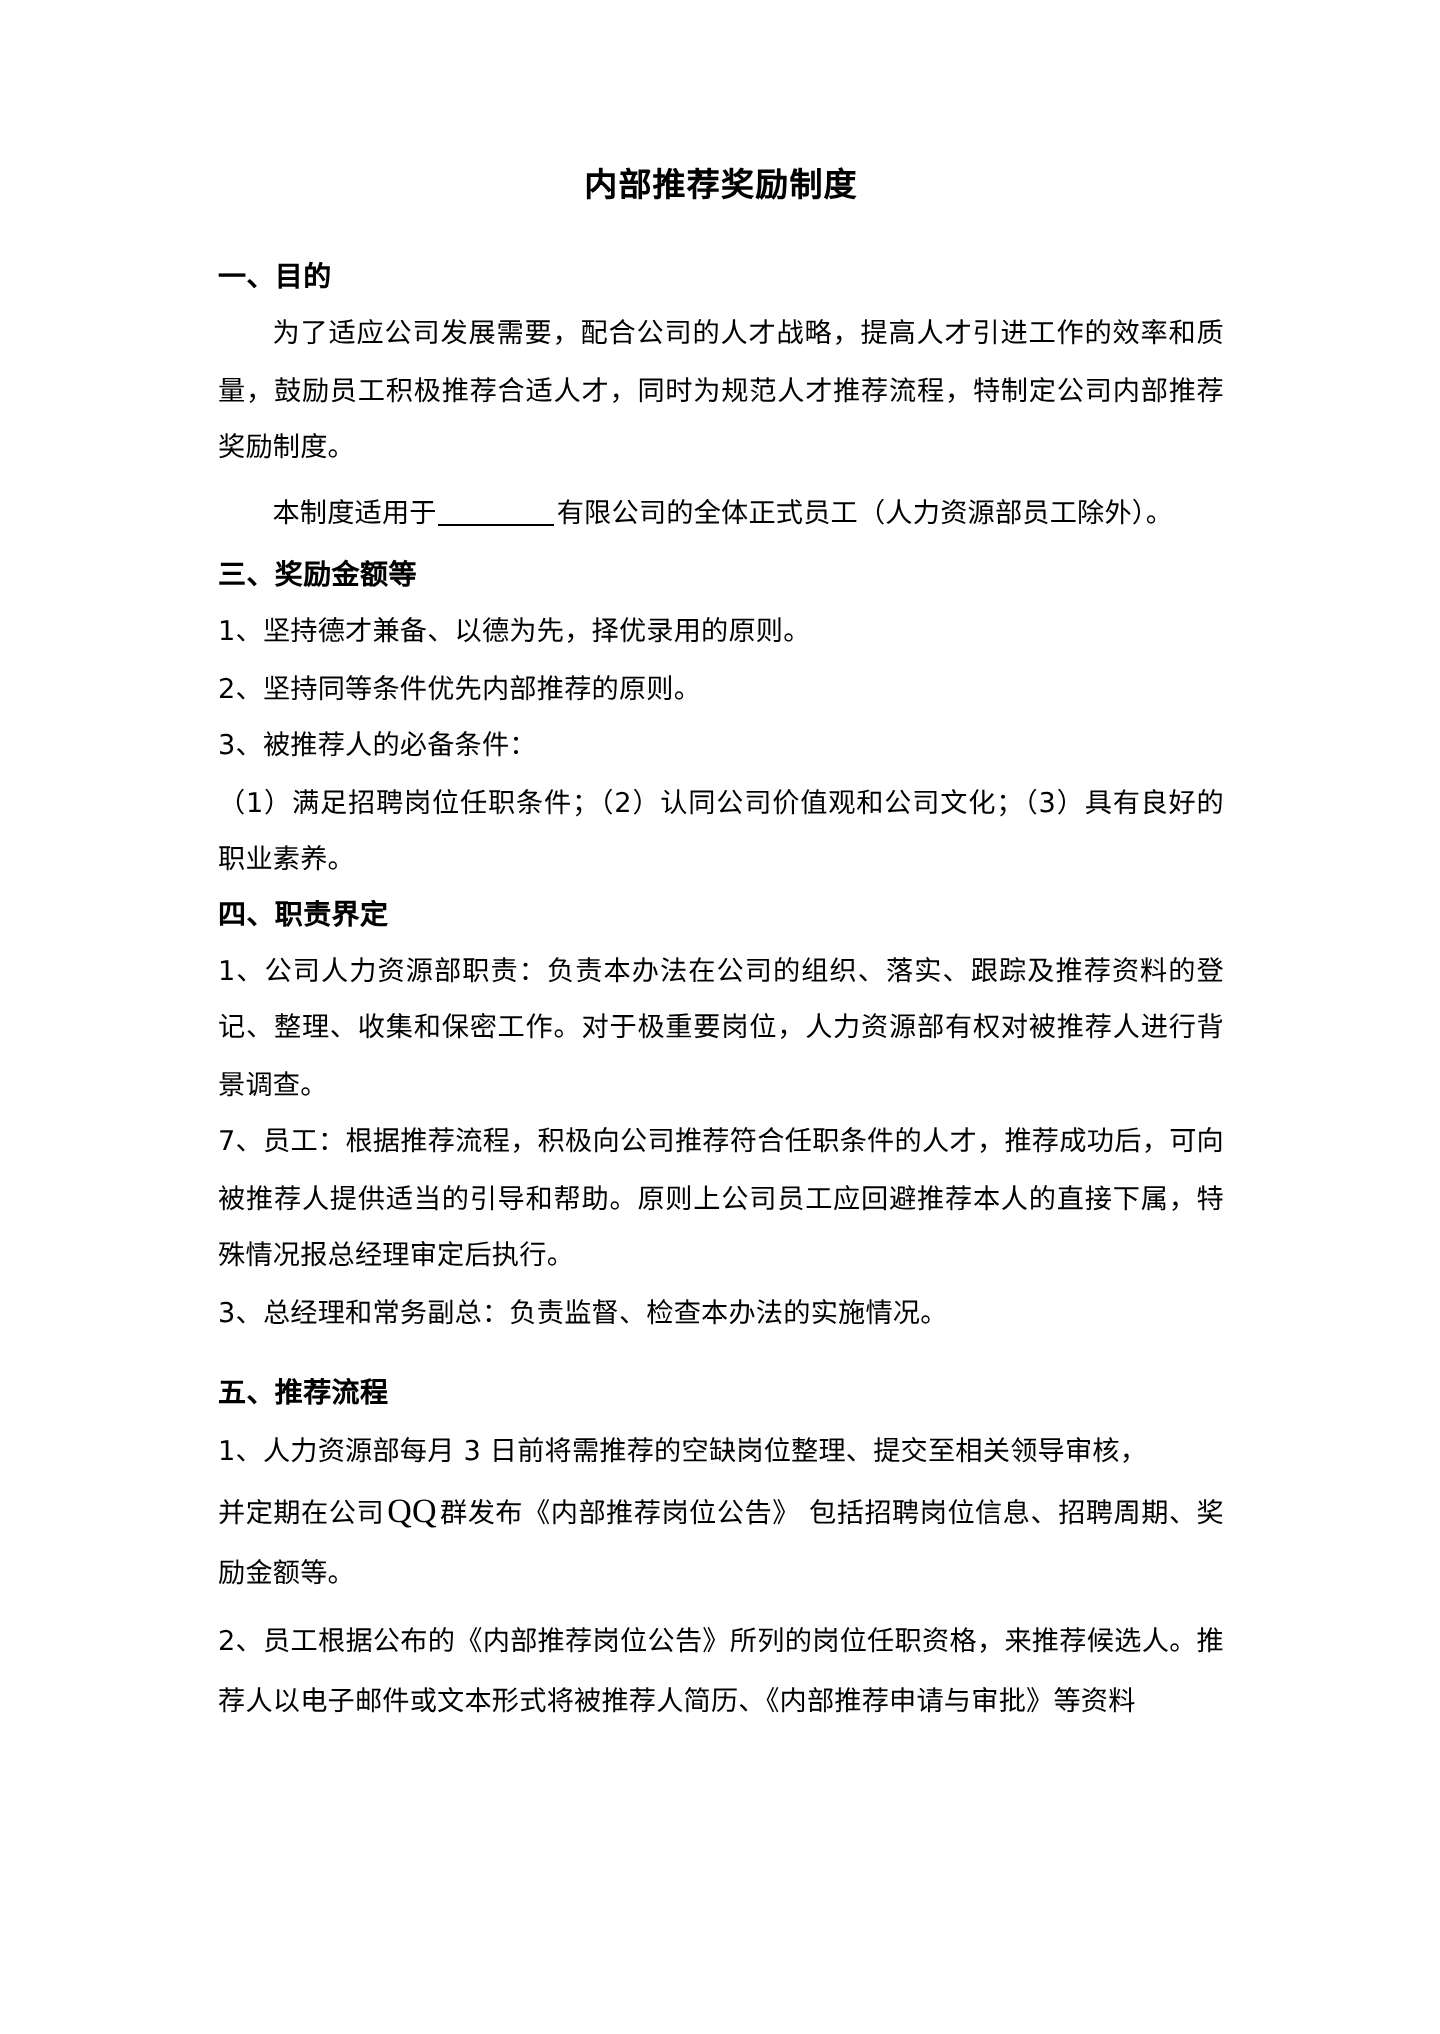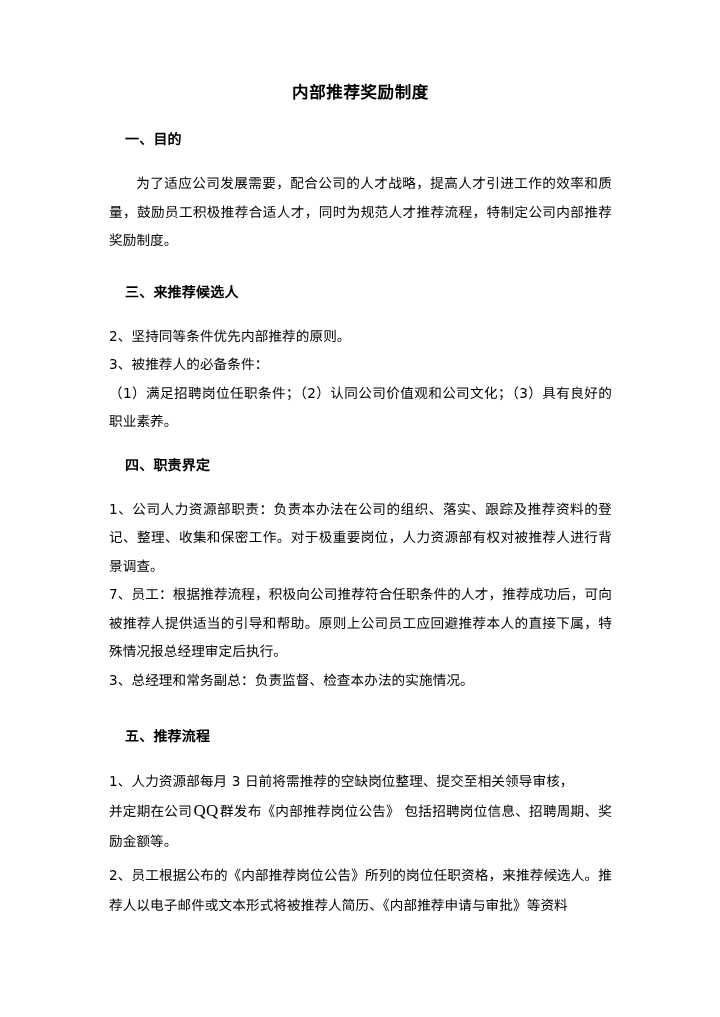--- a/index.html
+++ b/index.html
@@ -39,21 +39,21 @@
     letter-spacing: 0.6px;
     line-height: 26px;
     margin: 0 0 20px 0;
   }
 
   .section-heading {
     font-size: 14px;
     font-weight: bold;
     line-height: 27px;
     letter-spacing: 0.2px;
-    margin: 16px;
+    margin: 0;
     white-space: nowrap;
   }
 
   .para {
     font-size: 13.6px;
     line-height: 28.5px;
     letter-spacing: 0.1px;
     margin: 0;
     text-align: justify;
     text-justify: inter-ideograph;
@@ -91,24 +91,26 @@
 <div class="page">
   <div class="doc-body">
 
     <h1 class="doc-title">内部推荐奖励制度</h1>
 
     <h2 class="section-heading">一、目的</h2>
     <p class="para indent">为了适应公司发展需要，配合公司的人才战略，提高人才引进工作的效率和质量，鼓励员工积极推荐合适人才，同时为规范人才推荐流程，特制定公司内部推荐奖励制度。</p>
 
     <div class="gap-sm"></div>
 
+    <p class="para indent"><span>本制度适用于</span><span class="blank-line"></span><span>有限公司的全体正式员工（人力资源部员工除外）。</span></p>
 
     <div class="gap-sm"></div>
 
-    <h2 class="section-heading">三、来推荐候选人</h2>
+    <h2 class="section-heading">三、奖励金额等</h2>
+    <p class="para">1、坚持德才兼备、以德为先，择优录用的原则。</p>
     <p class="para">2、坚持同等条件优先内部推荐的原则。</p>
     <p class="para">3、被推荐人的必备条件：</p>
     <p class="para">（1）满足招聘岗位任职条件；（2）认同公司价值观和公司文化；（3）具有良好的职业素养。</p>
 
     <h2 class="section-heading">四、职责界定</h2>
     <p class="para">1、公司人力资源部职责：负责本办法在公司的组织、落实、跟踪及推荐资料的登记、整理、收集和保密工作。对于极重要岗位，人力资源部有权对被推荐人进行背景调查。</p>
     <p class="para">7、员工：根据推荐流程，积极向公司推荐符合任职条件的人才，推荐成功后，可向被推荐人提供适当的引导和帮助。原则上公司员工应回避推荐本人的直接下属，特殊情况报总经理审定后执行。</p>
     <p class="para">3、总经理和常务副总：负责监督、检查本办法的实施情况。</p>
 
     <div class="gap-md"></div>

